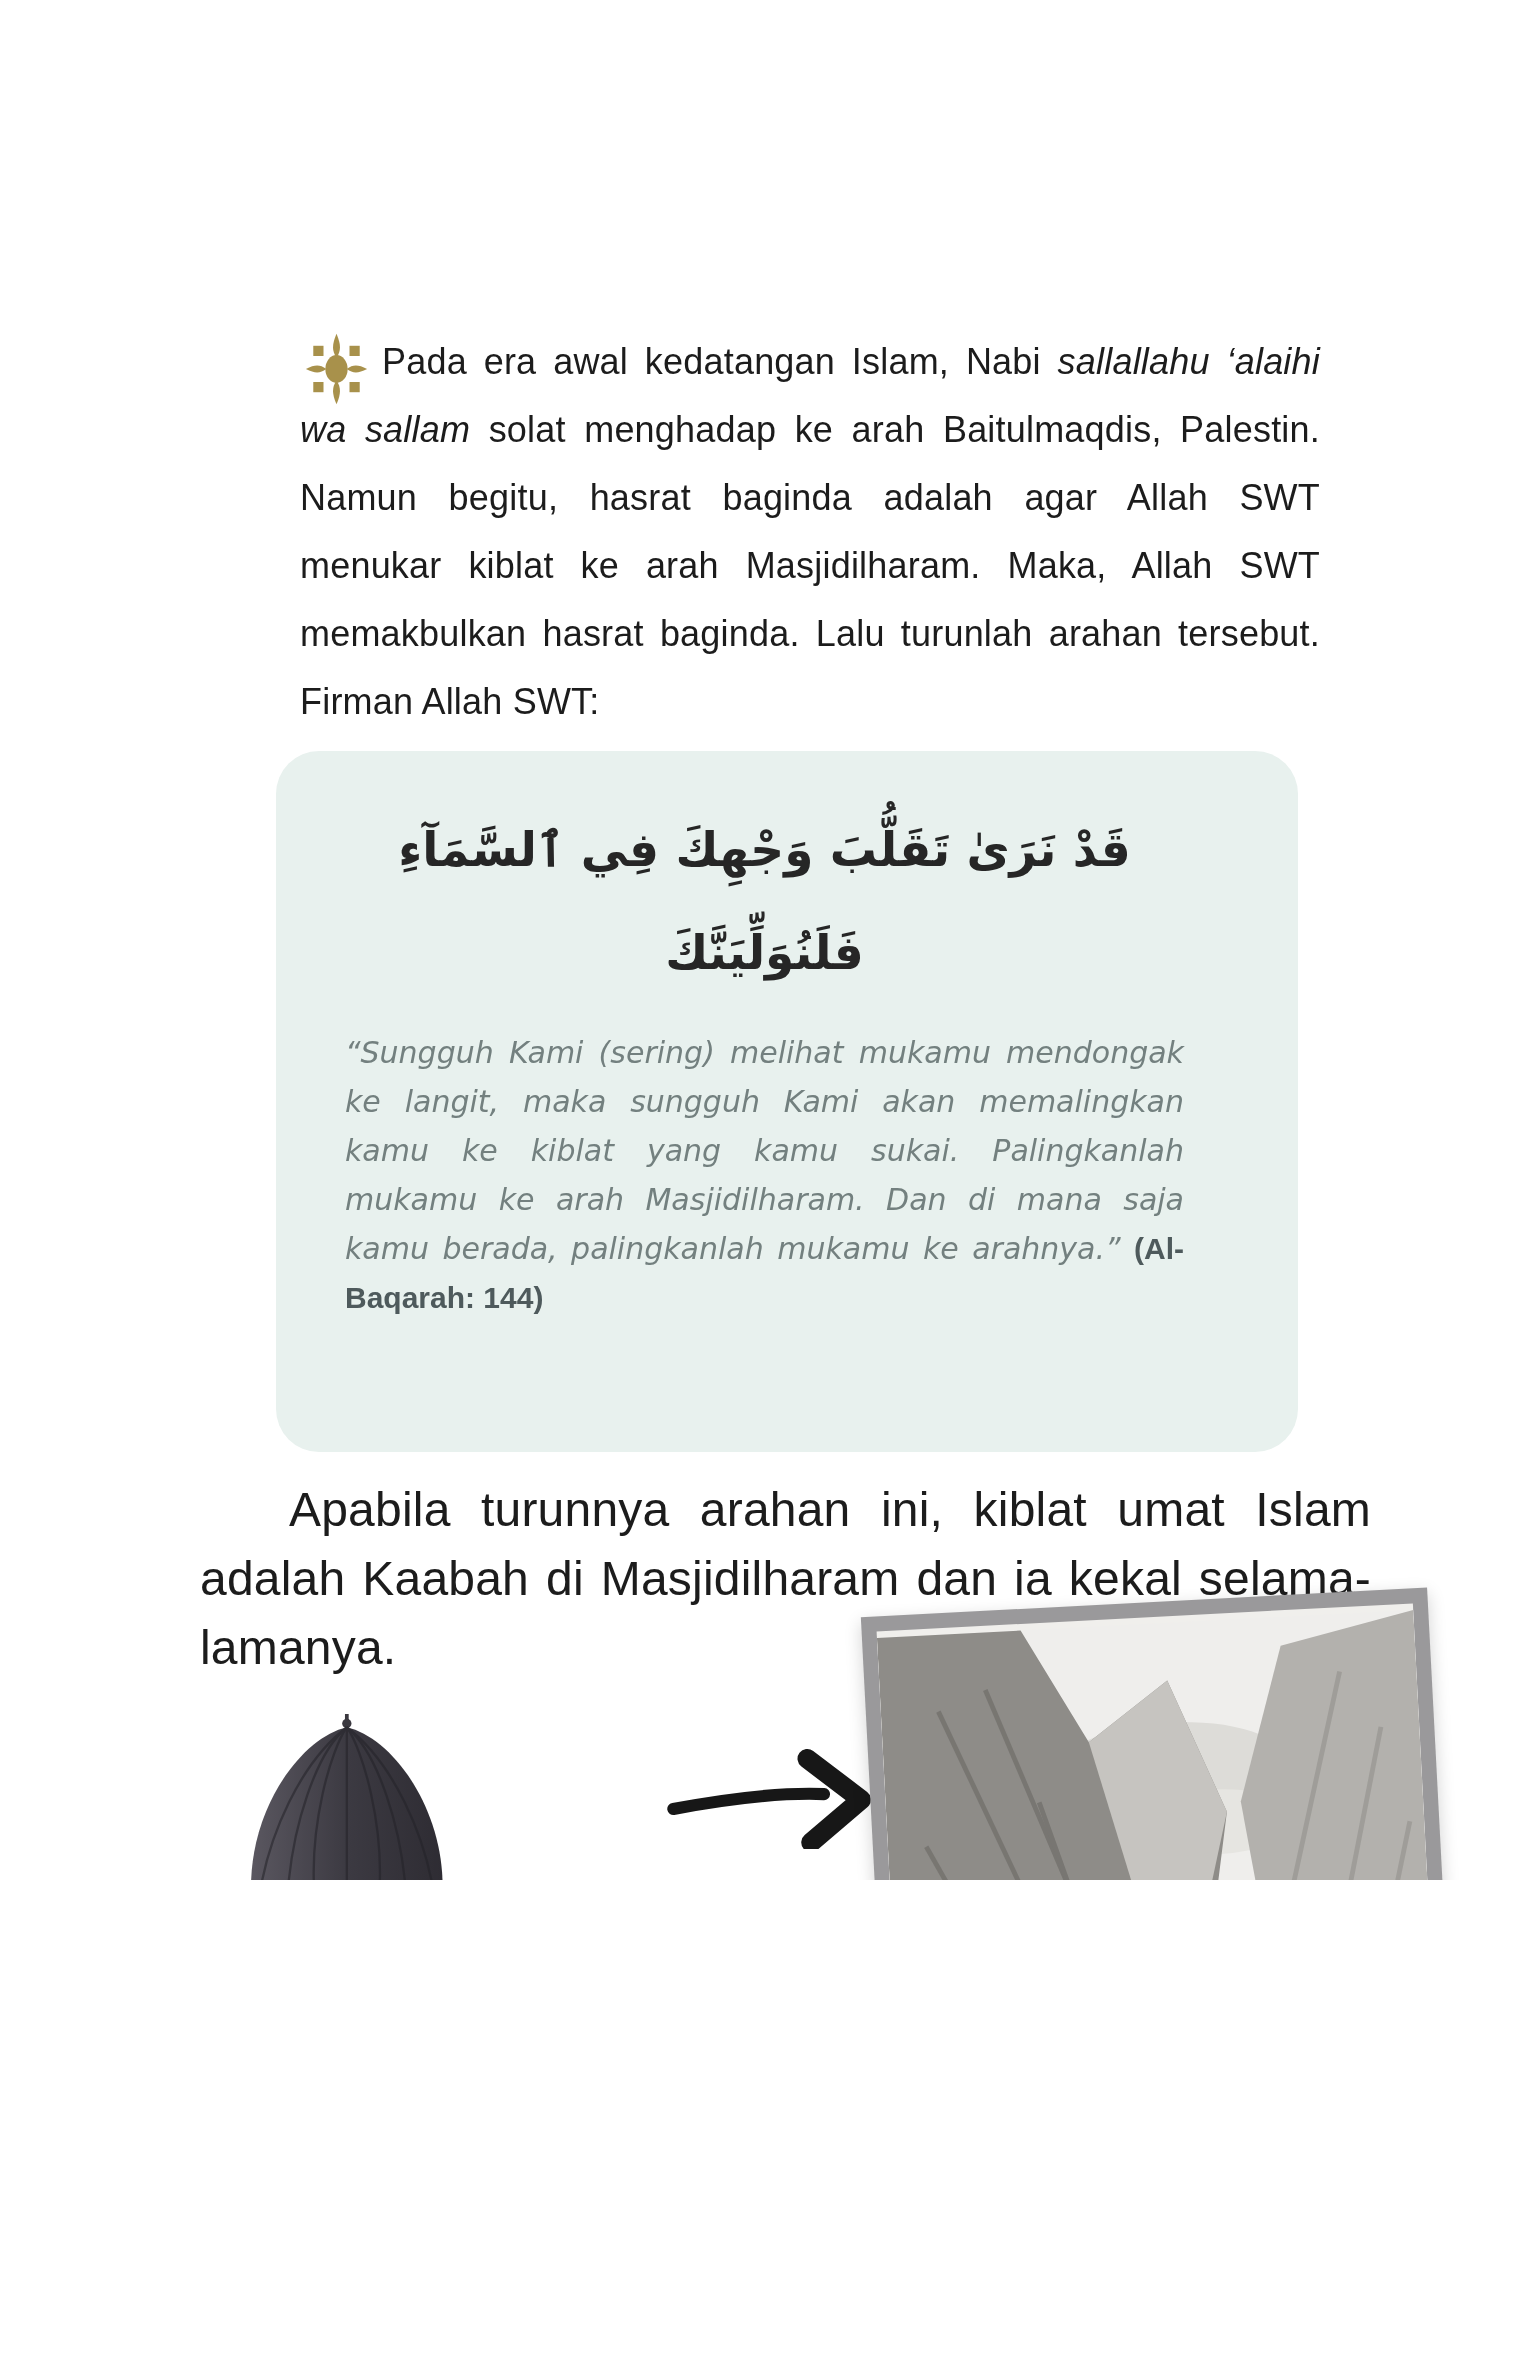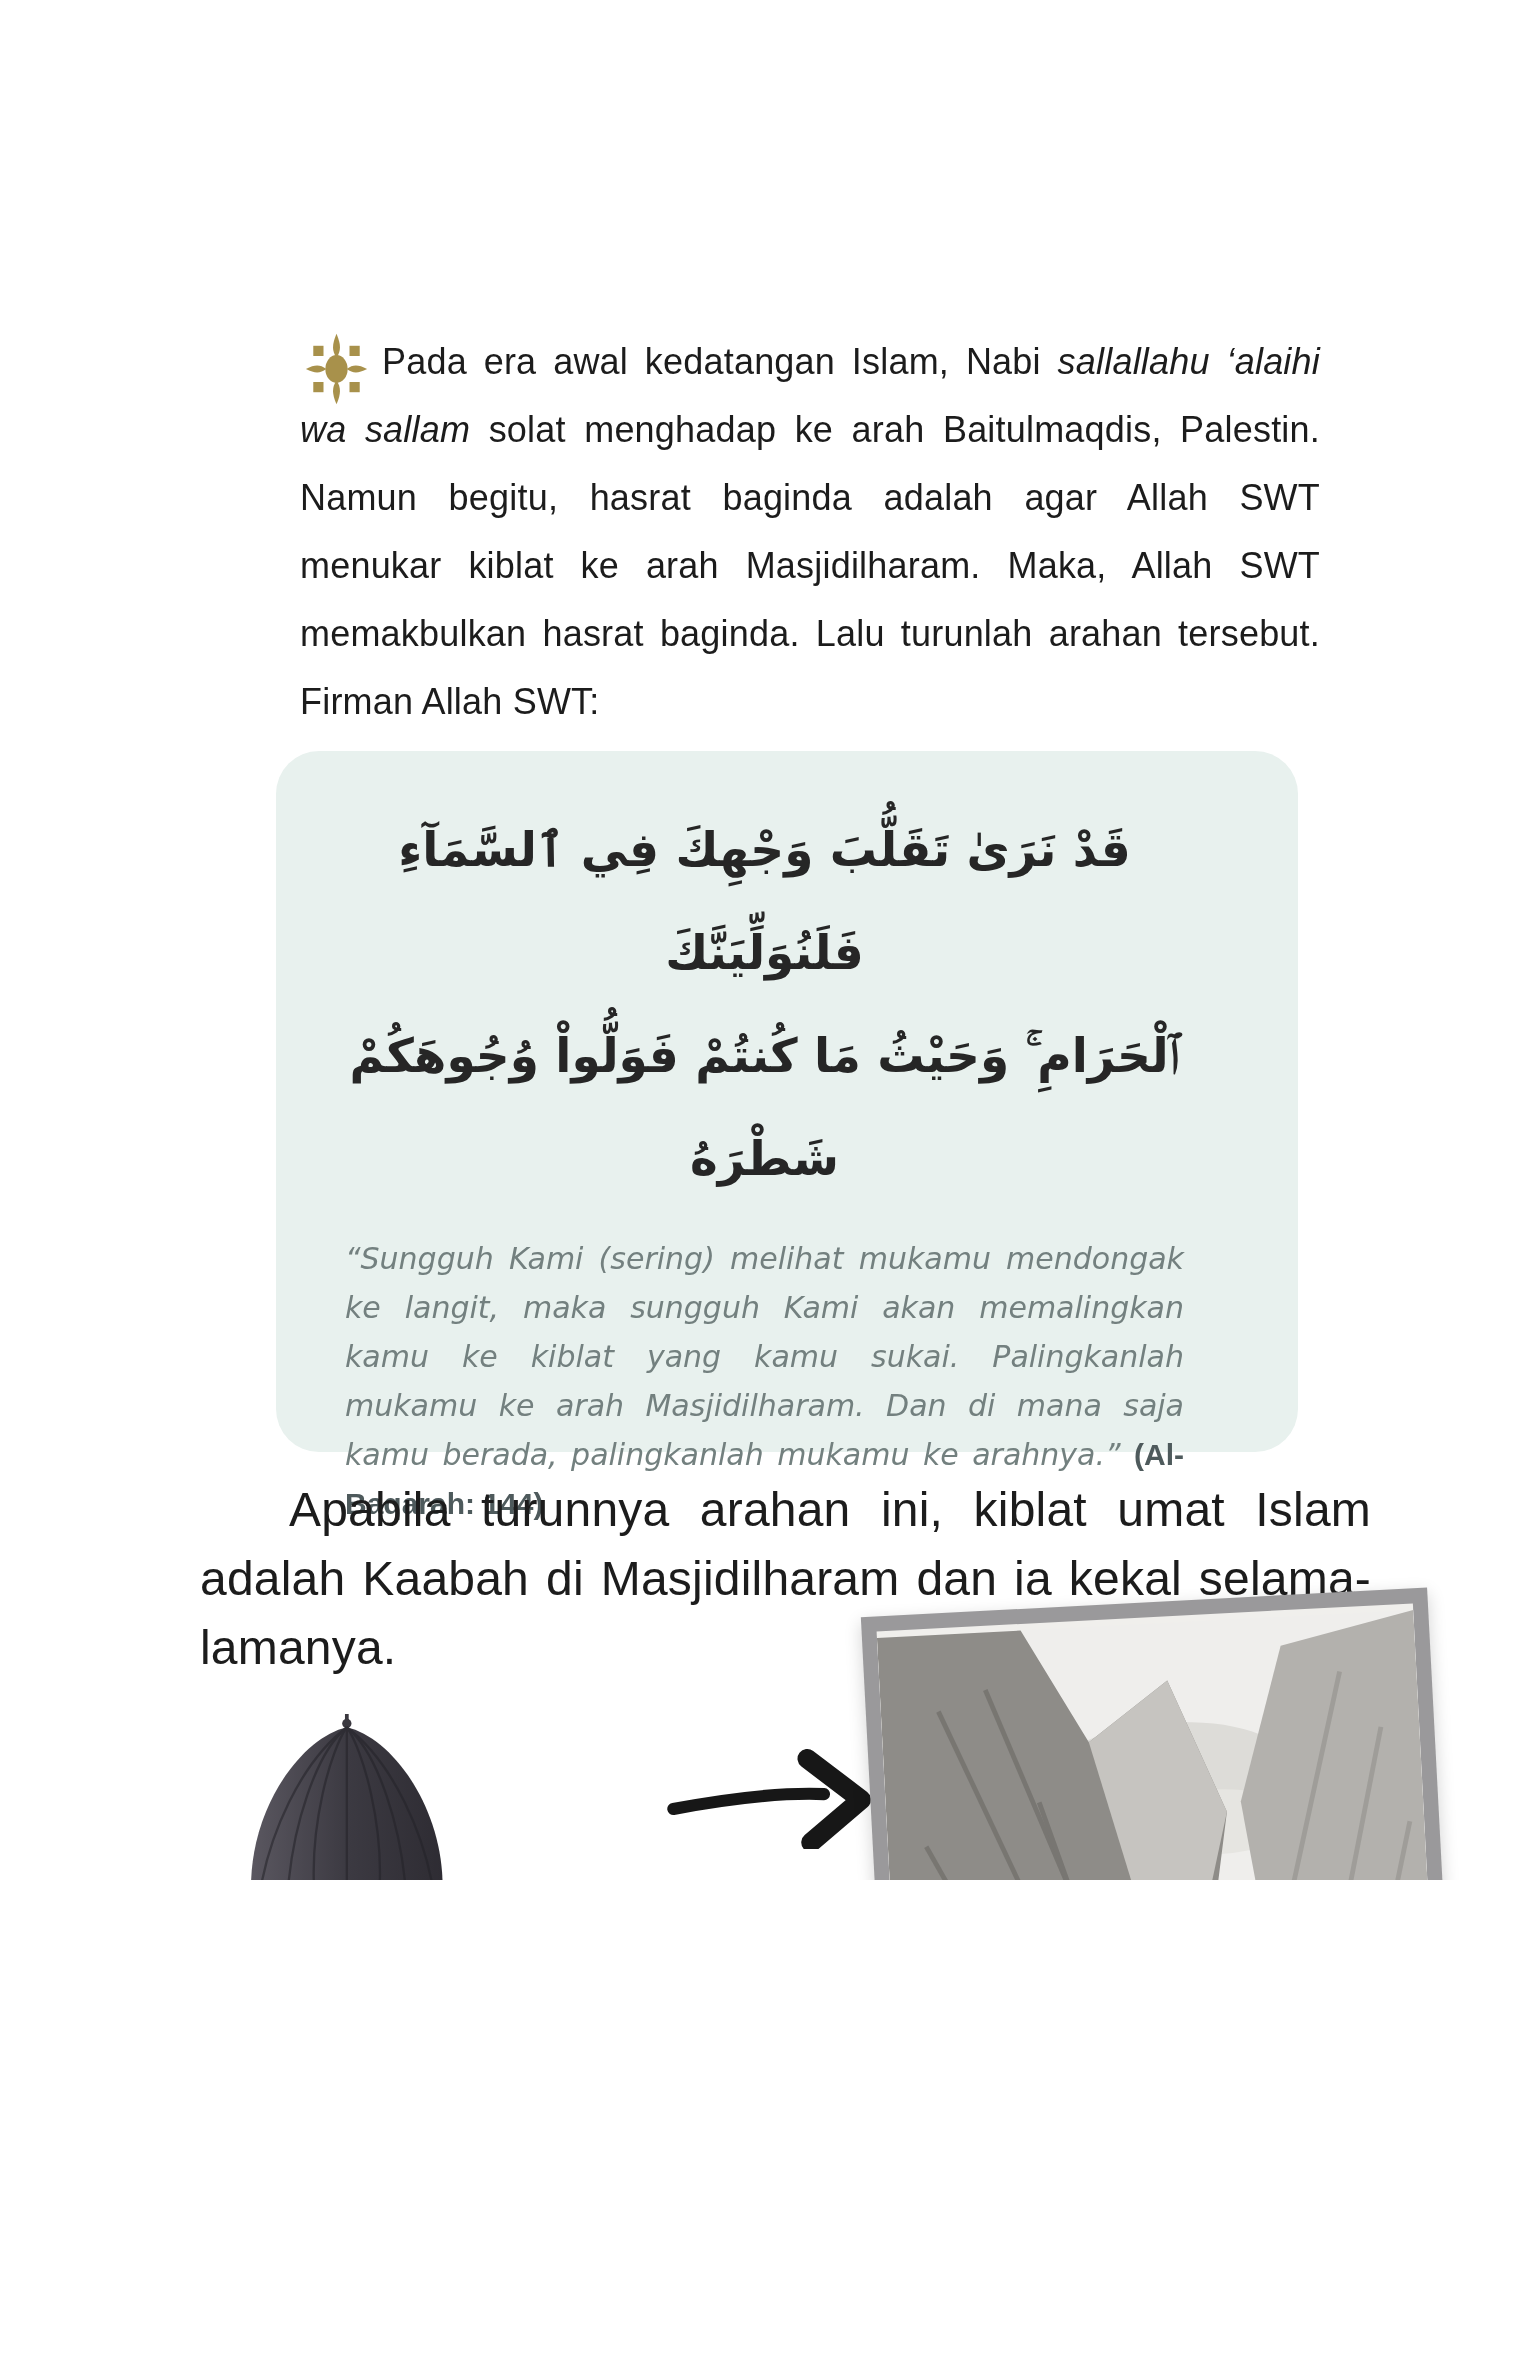--- a/index.html
+++ b/index.html
@@ -60,21 +60,20 @@
       <rect x="14" y="56" width="11" height="11"></rect>
       <rect x="53" y="56" width="11" height="11"></rect>
     </g>
   </svg>
 
   <p class="intro"><span>Pada era awal kedatangan Islam, Nabi </span><span class="honorific">sallallahu ‘alaihi wa sallam</span><span> solat menghadap ke arah Baitulmaqdis, Palestin. Namun begitu, hasrat baginda adalah agar Allah SWT menukar kiblat ke arah Masjidilharam. Maka, Allah SWT memakbulkan hasrat baginda. Lalu turunlah arahan tersebut. Firman Allah SWT:</span></p>
 
   <div class="verse-box">
     <div class="arabic">
       <div>قَدْ نَرَىٰ تَقَلُّبَ وَجْهِكَ فِي ٱلسَّمَآءِ فَلَنُوَلِّيَنَّكَ</div>
-      <div>ٱلْحَرَامِ ۚ وَحَيْثُ مَا كُنتُمْ فَوَلُّواْ وُجُوهَكُمْ شَطْرَهُ</div>
     </div>
     <p class="translation"><span>“Sungguh Kami (sering) melihat mukamu mendongak ke langit, maka sungguh Kami akan memalingkan kamu ke kiblat yang kamu sukai. Palingkanlah mukamu ke arah Masjidilharam. Dan di mana saja kamu berada, palingkanlah mukamu ke arahnya.” </span><b>(Al-Baqarah: 144)</b></p>
   </div>
 
   <p class="closing">Apabila turunnya arahan ini, kiblat umat Islam adalah Kaabah di Masjidilharam dan ia kekal selama-lamanya.</p>
 
   <div class="figures">
 
     <svg class="mosque" viewBox="0 0 990 715" aria-hidden="true">
       <defs>

